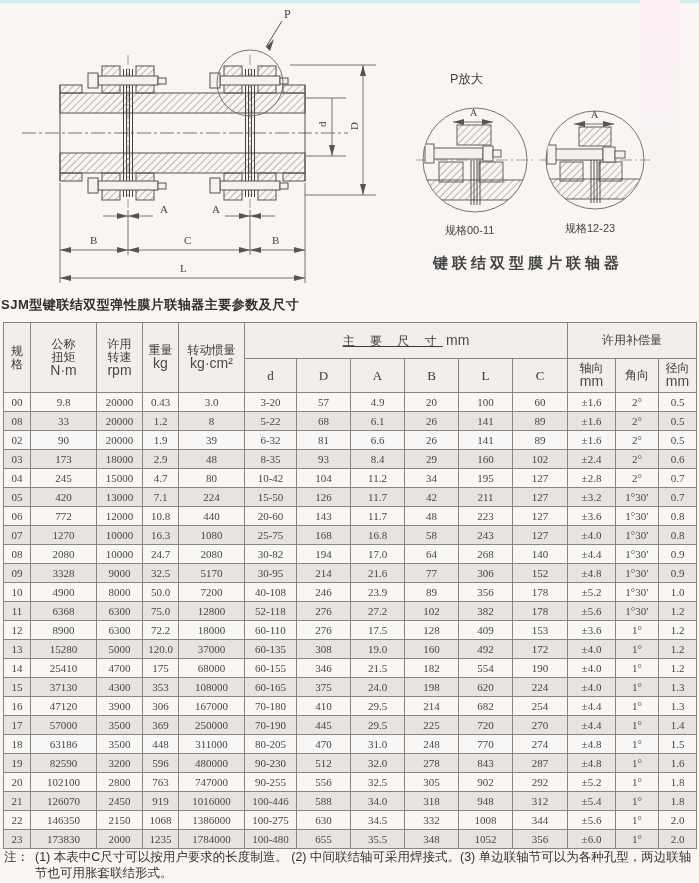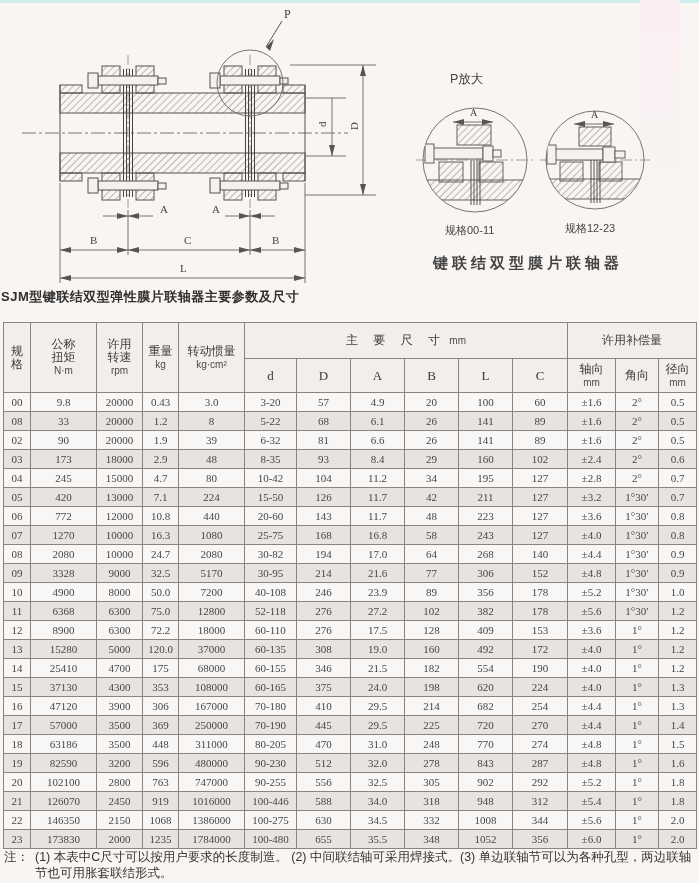--- a/index.html
+++ b/index.html
@@ -13,21 +13,21 @@
   }
   .top-strip { position:absolute; top:0; left:0; width:699px; height:3px; background:#cfeef0; }
   .pink-band { position:absolute; top:0; left:640px; width:40px; height:200px;
     background:linear-gradient(180deg,#fbeef3 0%, rgba(251,238,243,0) 100%); pointer-events:none; }
 
   .drawing-section { position:absolute; top:3px; left:0; width:699px; height:285px; }
   .drawing-section svg { position:absolute; top:0; left:0; }
   svg.detail-panel { left:400px; }
 
   .section-title {
-    position:absolute; top:288px; left:1px;
+    position:absolute; top:296px; left:1px;
     font-size:13px; font-weight:bold; color:#2e2e2e;
     letter-spacing:0.5px;
   }
 
   table.spec-table {
     position:absolute; top:322px; left:3px;
     width:693px; border-collapse:collapse; table-layout:fixed;
     background:#f9f7f5;
     border:1.5px solid #76716b;
   }
@@ -35,23 +35,23 @@
     border:1px solid #8a857f;
     text-align:center; vertical-align:middle;
     padding:0; overflow:hidden; white-space:nowrap;
   }
   .spec-table thead th {
     font-size:12px; font-weight:normal; color:#3b3b3b;
     line-height:13px; background:#f1eeec;
   }
   .spec-table thead tr.h1 th { height:35px; }
   .spec-table thead tr.h2 th { height:33px; }
-  .spec-table thead .unit { font-size:10px; color:#4a4a4a; }
+  .spec-table thead .unit { font-size:14px; color:#4a4a4a; }
   .spec-table thead .dim-letter { font-family:"Liberation Serif","DejaVu Serif",serif; font-size:13px; }
-  .spec-table thead .wide { letter-spacing:6px; }
+  .spec-table thead .wide { letter-spacing:6px;text-decoration:underline; }
   .spec-table tbody td {
     height:18px; font-size:11px; color:#474747;
     font-family:"Liberation Serif","DejaVu Serif",serif;
   }
   .spec-table tbody tr.shaded { background:#e6e3e1; }
 
   .note {
     position:absolute; top:849px; left:4px; width:692px;
     font-size:12.5px; line-height:16px; color:#333;
   }

